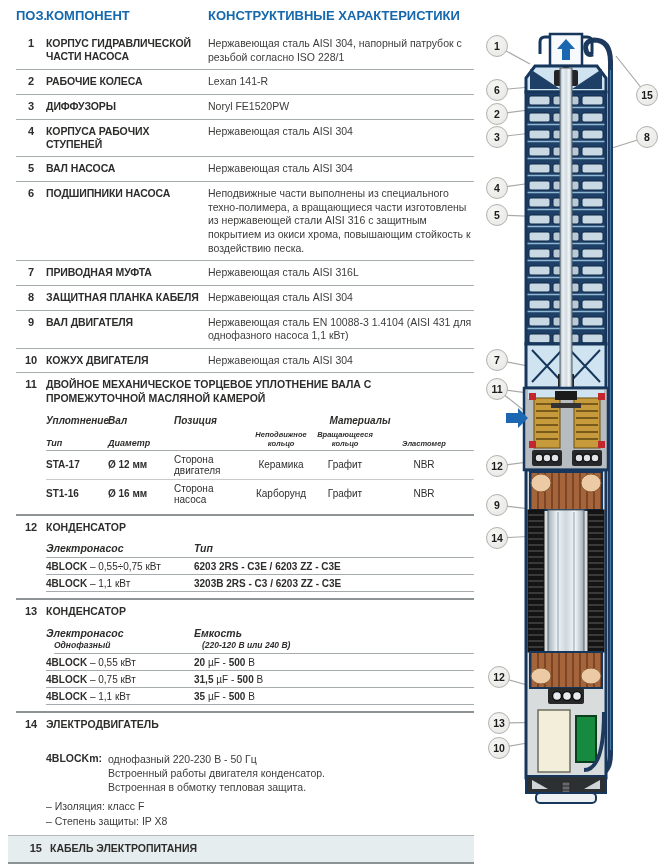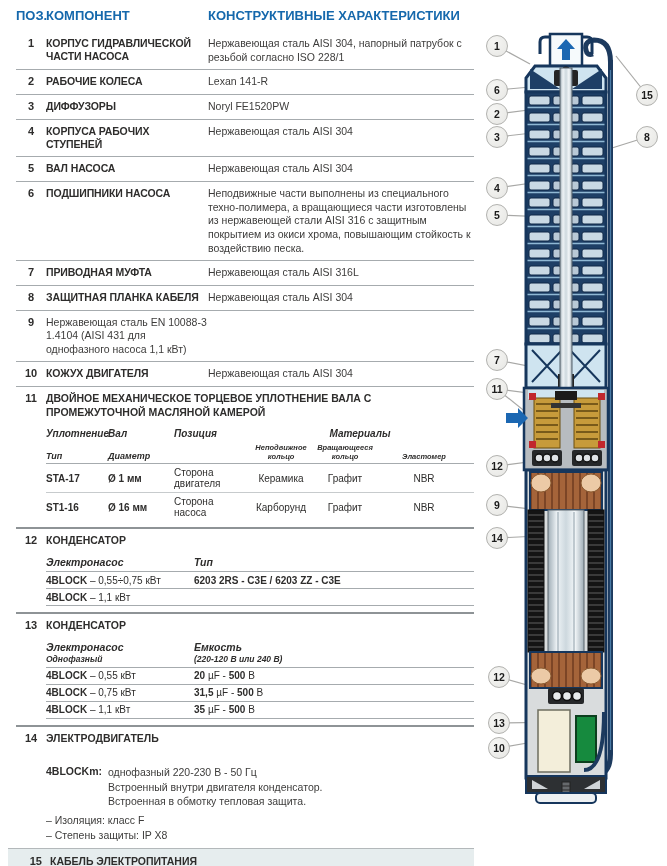--- a/index.html
+++ b/index.html
@@ -115,20 +115,21 @@
       <div class="name">ПРИВОДНАЯ МУФТА</div>
       <div class="desc">Нержавеющая сталь AISI 316L</div>
     </div>
     <div class="grid-row row">
       <div class="num">8</div>
       <div class="name">ЗАЩИТНАЯ ПЛАНКА КАБЕЛЯ</div>
       <div class="desc">Нержавеющая сталь AISI 304</div>
     </div>
     <div class="grid-row row">
       <div class="num">9</div>
+      <div class="name">ВАЛ ДВИГАТЕЛЯ</div>
       <div class="desc">Нержавеющая сталь EN 10088-3 1.4104 (AISI 431 для однофазного насоса 1,1 кВт)</div>
     </div>
     <div class="grid-row row">
       <div class="num">10</div>
       <div class="name">КОЖУХ ДВИГАТЕЛЯ</div>
       <div class="desc">Нержавеющая сталь AISI 304</div>
     </div>
 
     <div class="grid-row sect">
       <div class="num">11</div>
@@ -144,21 +145,21 @@
           <div class="t11-grid t11-rule">
             <div class="c tiny" style="font-size:9px;">Тип</div>
             <div class="c tiny" style="font-size:9px;">Диаметр</div>
             <div class="c"></div>
             <div class="c tiny ctr">Неподвижное кольцо</div>
             <div class="c tiny ctr">Вращающееся кольцо</div>
             <div class="c tiny ctr">Эластомер</div>
           </div>
           <div class="t11-row">
             <div class="b">STA-17</div>
-            <div class="b">Ø 1 мм</div>
+            <div class="b">Ø 12 мм</div>
             <div>Сторона двигателя</div>
             <div class="ctr">Керамика</div>
             <div class="ctr">Графит</div>
             <div class="ctr">NBR</div>
           </div>
           <div class="t11-row">
             <div class="b">ST1-16</div>
             <div class="b">Ø 16 мм</div>
             <div>Сторона насоса</div>
             <div class="ctr">Карборунд</div>
@@ -177,35 +178,36 @@
           <div class="hr">
             <div class="ital">Электронасос</div>
             <div class="ital">Тип</div>
           </div>
           <div class="dr">
             <div><span class="b">4BLOCK</span><span> – 0,55÷0,75 кВт</span></div>
             <div class="b">6203 2RS - C3E / 6203 ZZ - C3E</div>
           </div>
           <div class="dr">
             <div><span class="b">4BLOCK</span><span> – 1,1 кВт</span></div>
+            <div class="b">3203B 2RS - C3 / 6203 ZZ - C3E</div>
           </div>
         </div>
       </div>
     </div>
 
     <div class="grid-row sect">
       <div class="num">13</div>
       <div class="sect-body">
         <div class="sect-title">КОНДЕНСАТОР</div>
         <div class="t12">
           <div style="display:grid;grid-template-columns:148px 1fr;padding:2px 0 0;">
             <div class="ital">Электронасос</div>
             <div class="ital">Емкость</div>
           </div>
-          <div style="display:grid;grid-template-columns:148px 1fr;padding:1px 0 3px;border-bottom:1px solid #a6abae;">
+          <div style="display:grid;grid-template-columns:148px 1fr;padding:1px 0 3px;border-bottom:1px solid #a6abae;margin-left:8px;">
             <div class="sub9">Однофазный</div>
             <div class="sub9">(220-120 В или 240 В)</div>
           </div>
           <div class="dr">
             <div><span class="b">4BLOCK</span><span> – 0,55 кВт</span></div>
             <div><span class="b">20</span><span> µF - </span><span class="b">500</span><span> В</span></div>
           </div>
           <div class="dr">
             <div><span class="b">4BLOCK</span><span> – 0,75 кВт</span></div>
             <div><span class="b">31,5</span><span> µF - </span><span class="b">500</span><span> В</span></div>
@@ -219,21 +221,21 @@
     </div>
 
     <div class="grid-row" style="padding:5px 0 6px;">
       <div class="num">14</div>
       <div class="sect-body">
         <div class="sect-title">ЭЛЕКТРОДВИГАТЕЛЬ</div>
         <div class="s14-model">
           <div class="b">4BLOCKm:</div>
           <div>
             <div class="s14-feat">однофазный 220-230 В - 50 Гц</div>
-            <div class="s14-feat">Встроенный внутри двигателя конденсатор.</div>
+            <div class="s14-feat">Встроенный работы двигателя конденсатор.</div>
             <div class="s14-feat">Встроенная в обмотку тепловая защита.</div>
           </div>
         </div>
         <div class="s14-notes">
           <div>– Изоляция: класс F</div>
           <div>– Степень защиты: IP X8</div>
         </div>
       </div>
     </div>
 

